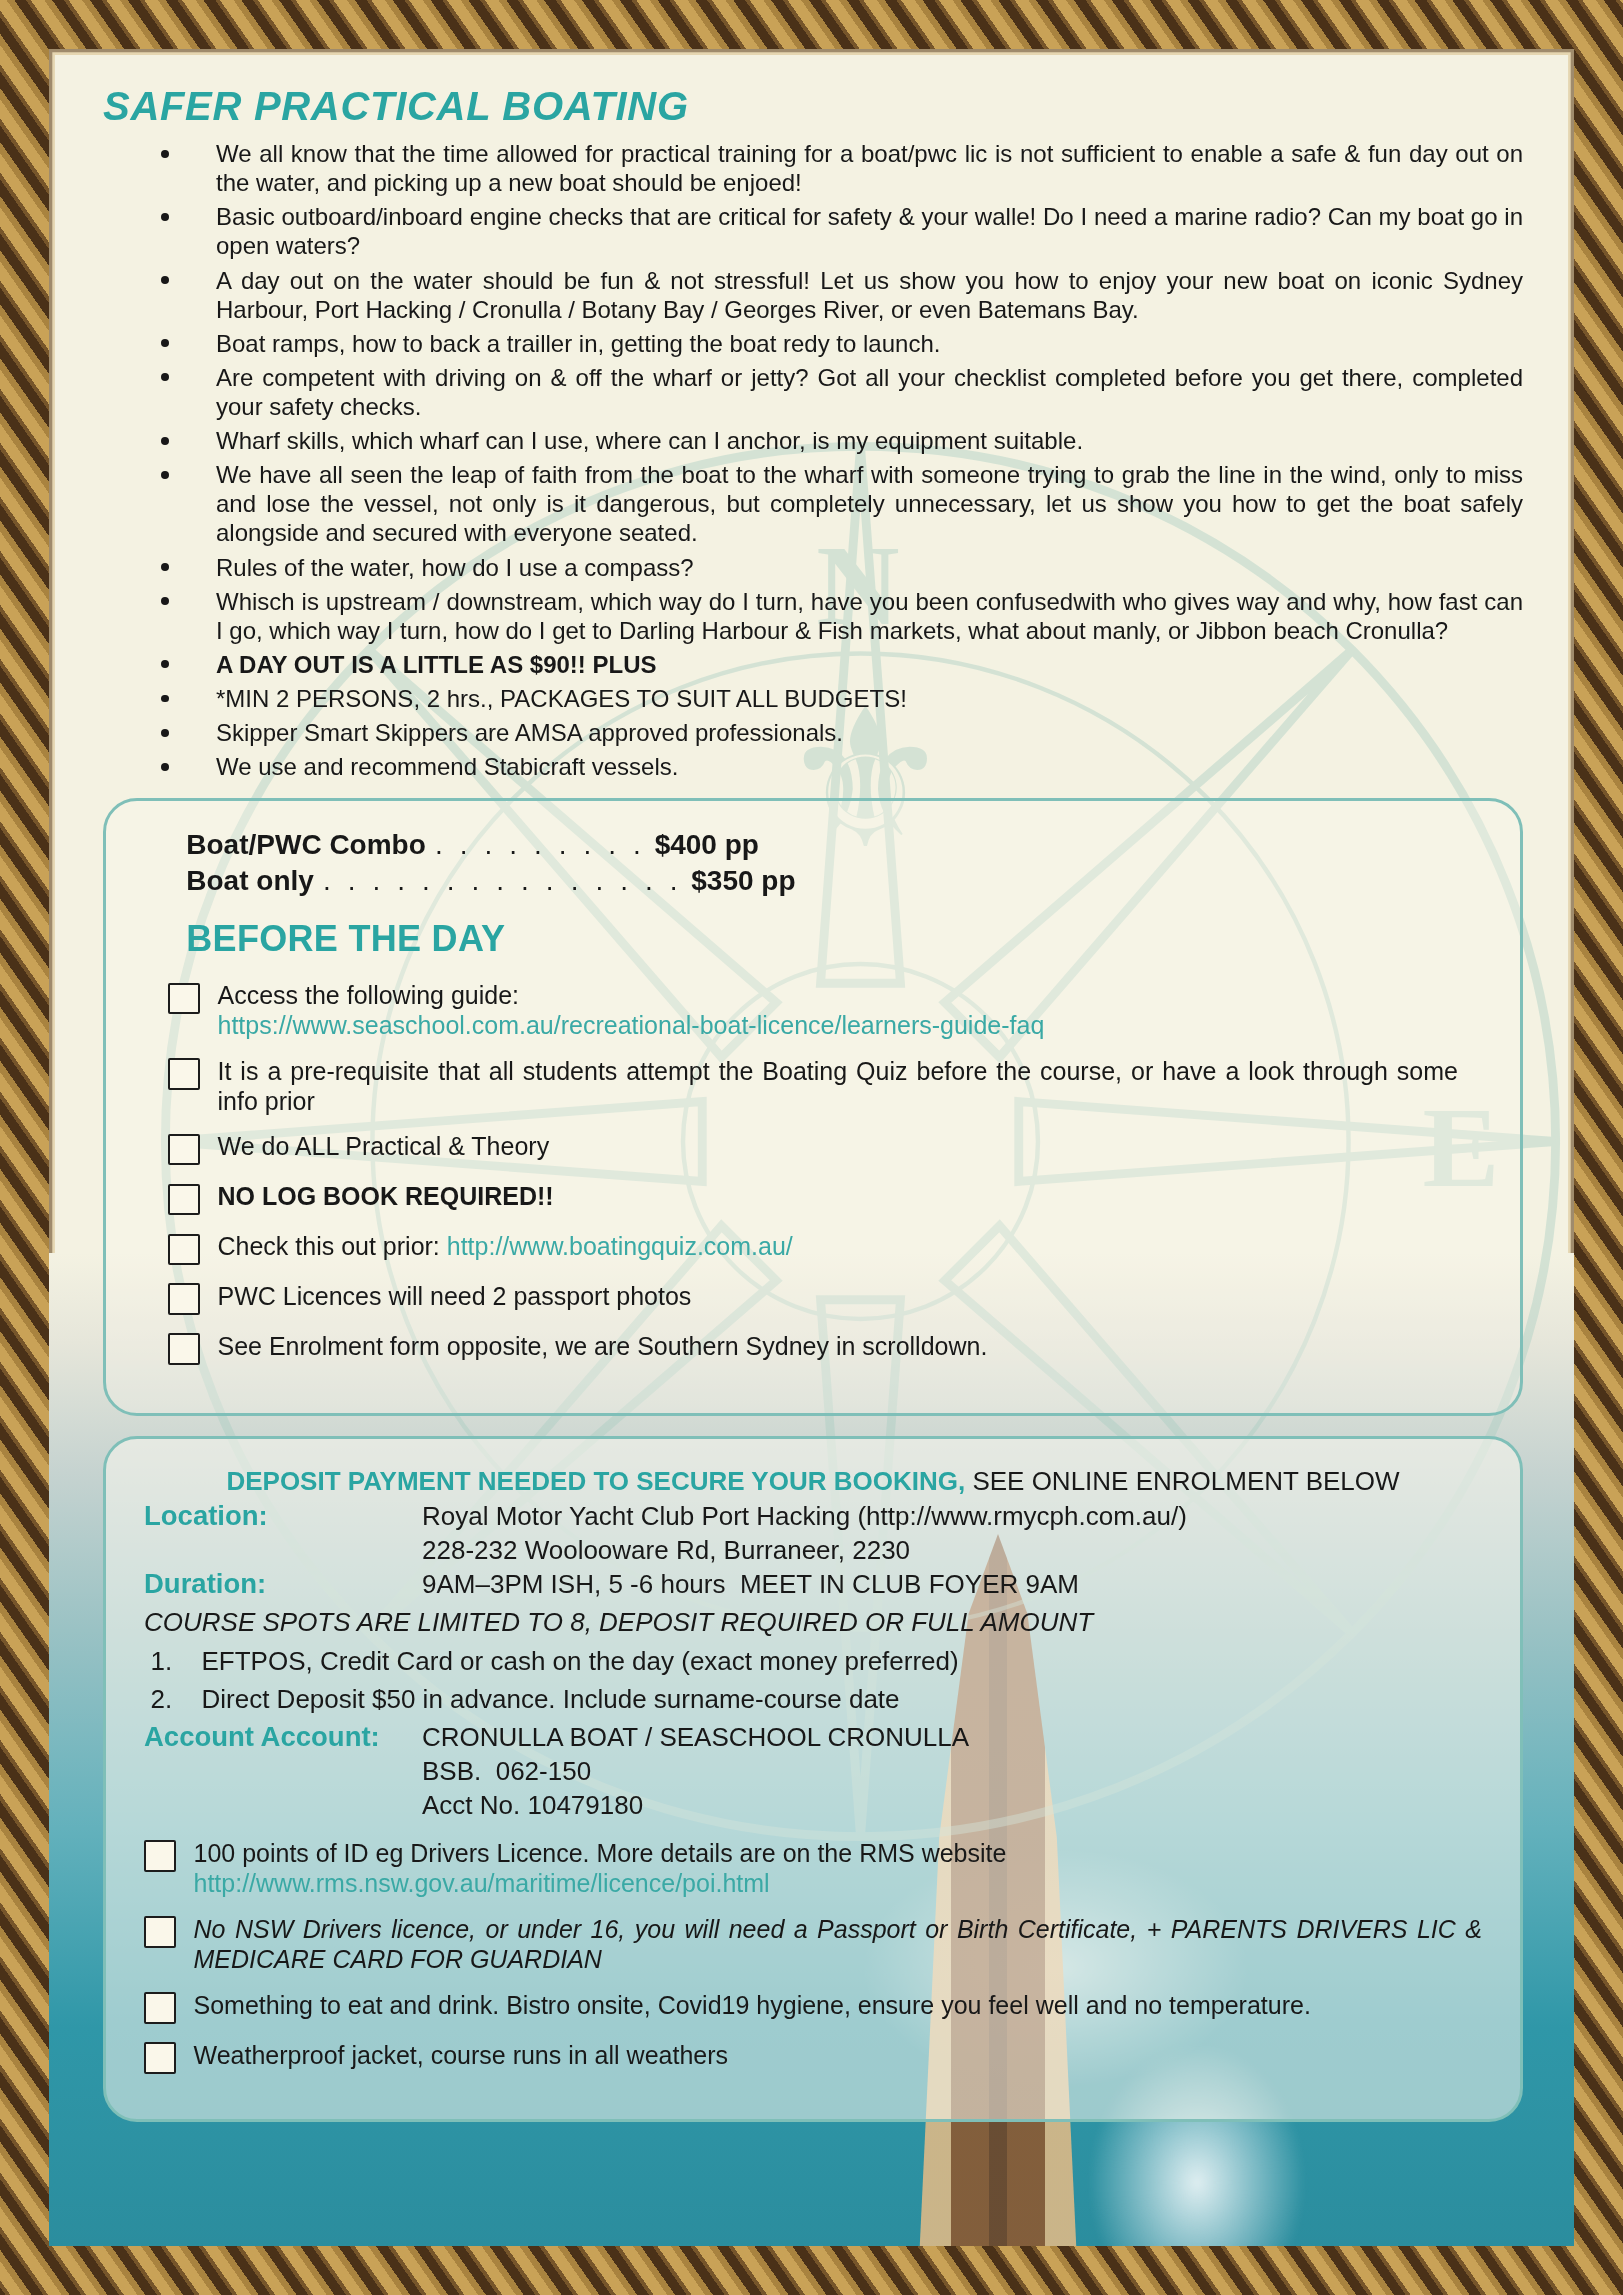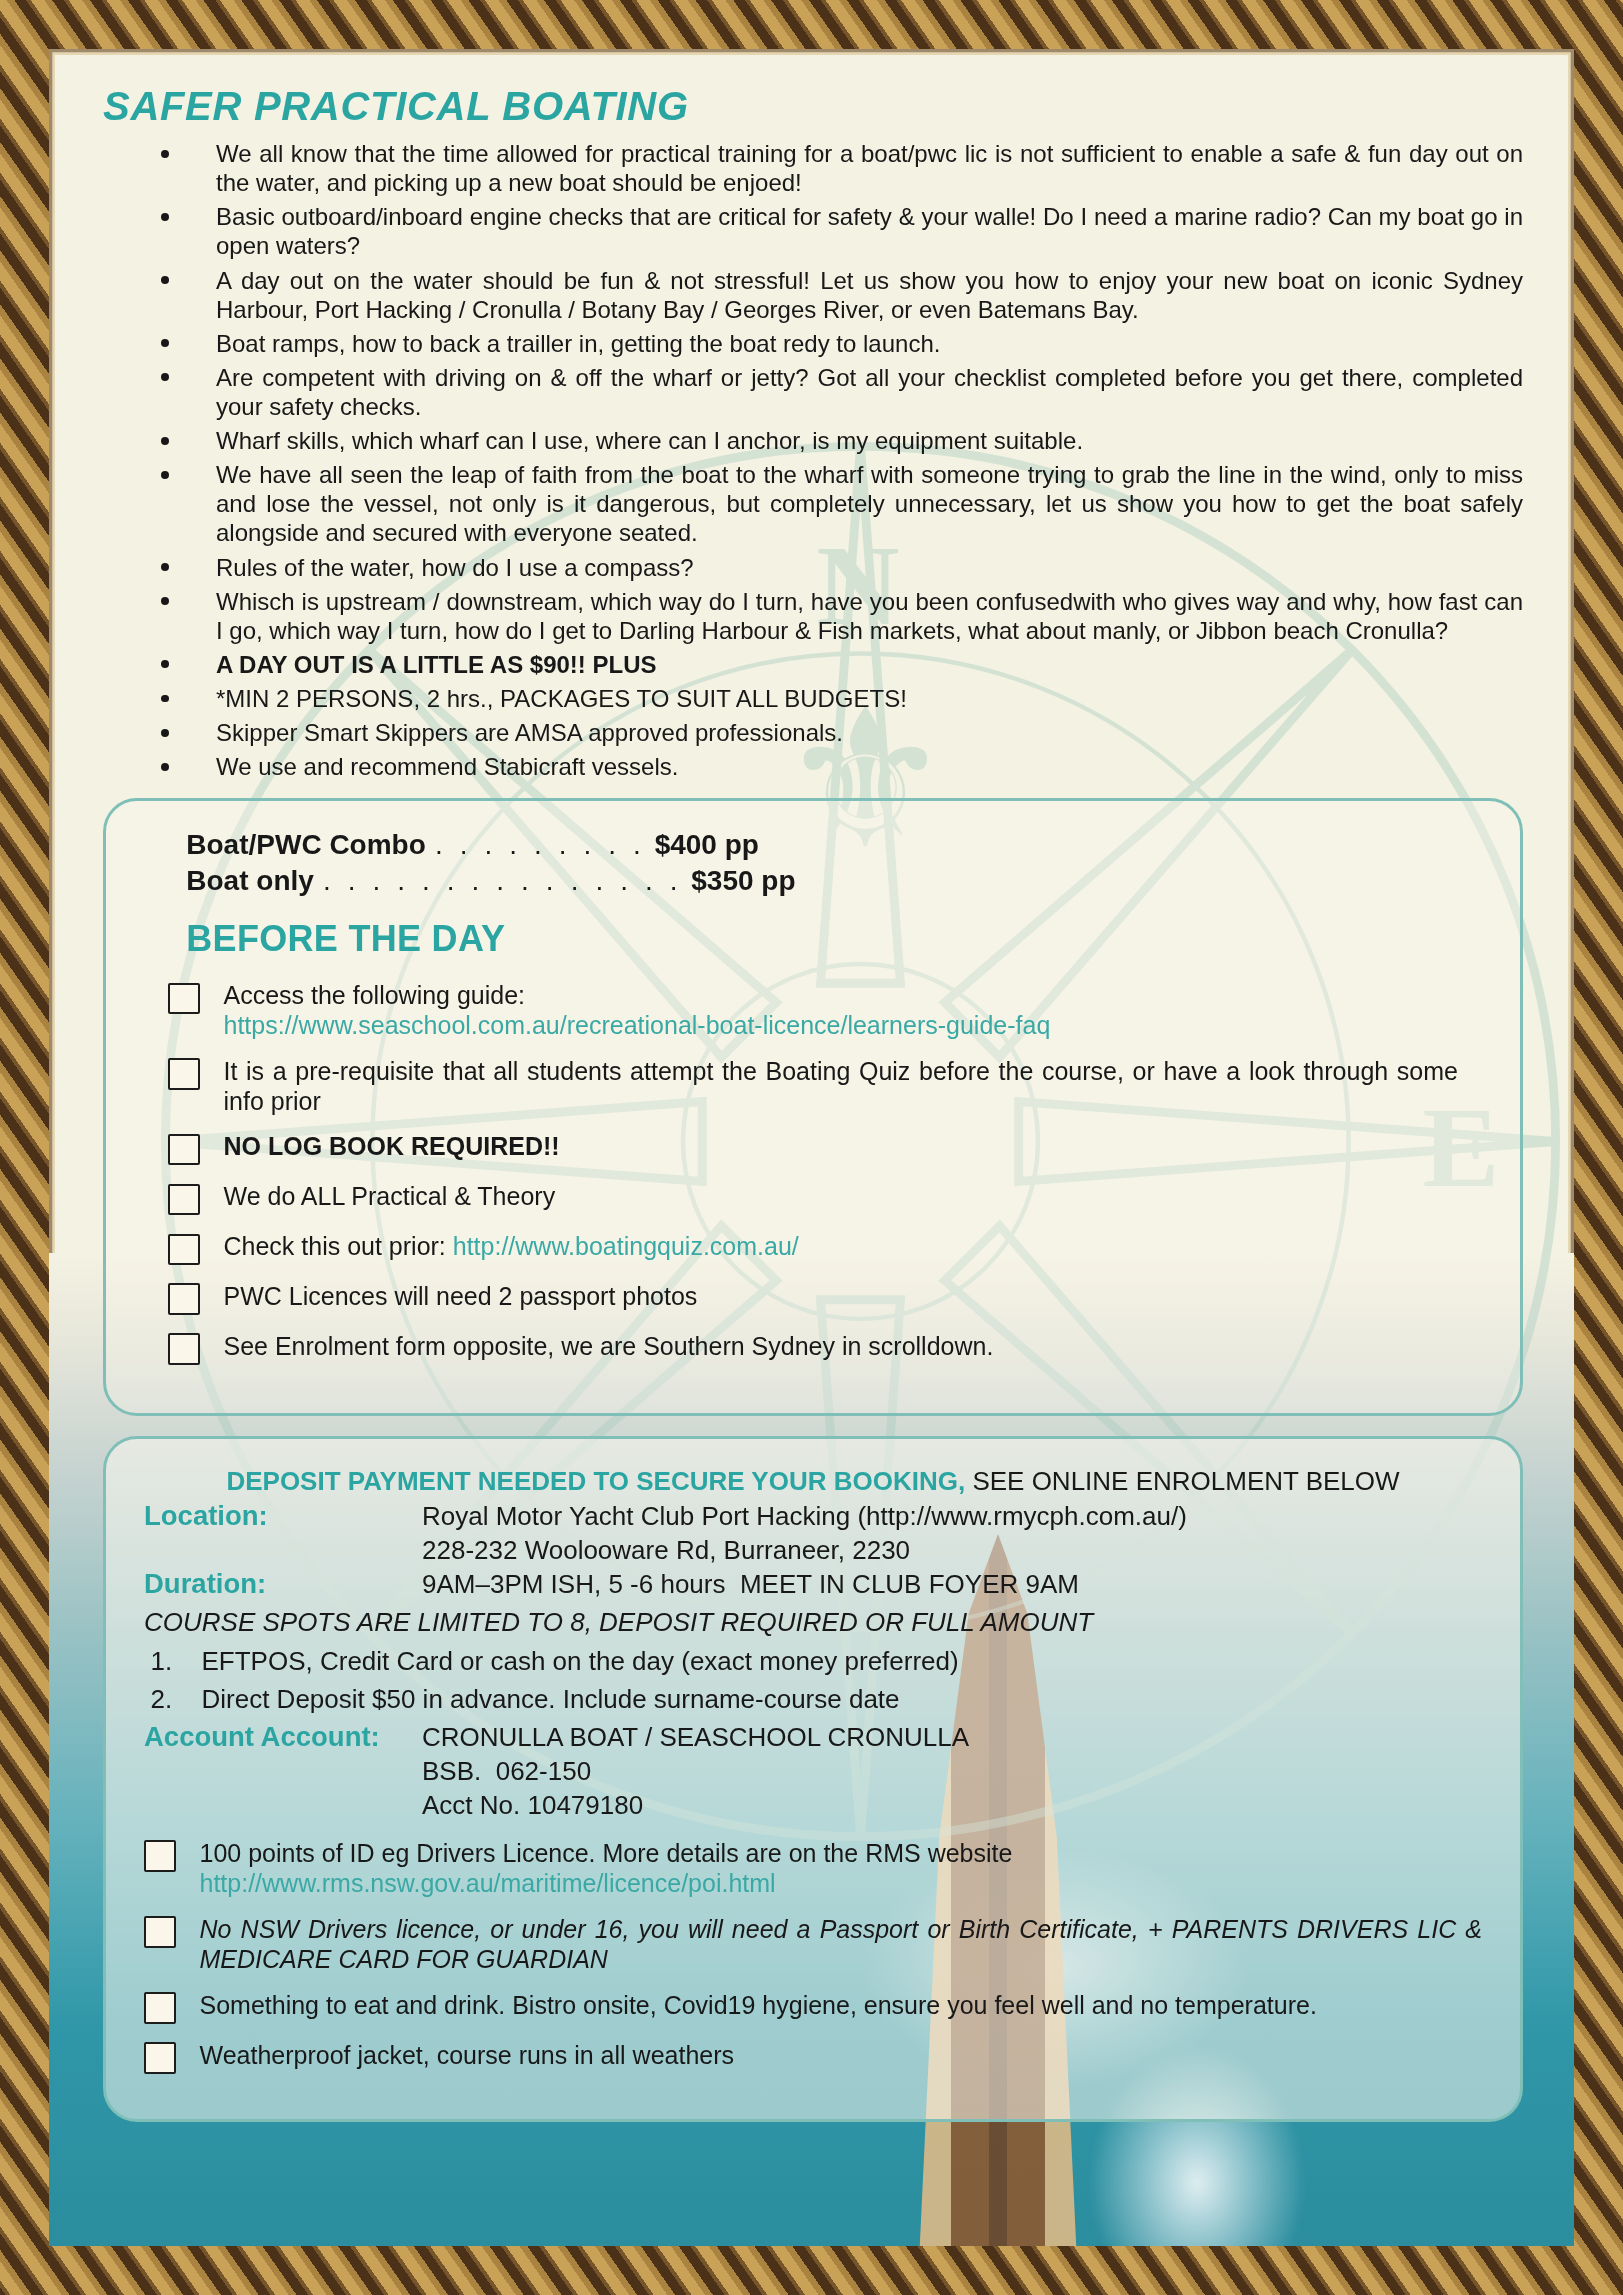--- a/index.html
+++ b/index.html
@@ -55,21 +55,21 @@
   }
   .box1{background:rgba(252,250,240,.30);padding:26px 62px 33px 62px;}
   .box2{background:rgba(250,248,238,.55);padding:26px 38px 29.4px 38px;}
   
   .price-row{font-size:28px;line-height:36px;font-weight:700;padding-left:18.3px;}
   .price-row .dots{font-weight:400;letter-spacing:4.6px;padding:0 9.2px;}
   h2{
     margin:19.6px 0 19.6px 18.3px;font-size:36px;font-weight:800;color:#2aa5a2;letter-spacing:0.3px;
   }
   
-  .check-item{display:flex;gap:24px;margin:0 0 15.7px 0;align-items:flex-start;}
+  .check-item{display:flex;gap:18px;margin:0 0 15.7px 0;align-items:flex-start;}
   .cb{
     flex:none;width:27.5px;height:27.5px;margin-top:2.6px;border:2px solid #1c1c1c;
     background:#faf7ea;border-radius:2px;
   }
   .ct{flex:1;font-size:25px;line-height:30px;}
   .ct p{margin:0;text-align:justify;}
   .ct p.single{text-align:left;}
   .ct .bold{font-weight:700;}
   .ct .italic{font-style:italic;}
   a.link,span.link{color:#3aa9a5;text-decoration:none;word-break:break-all;}
@@ -198,27 +198,27 @@
         </div>
         <div class="check-item">
           <span class="cb"></span>
           <div class="ct">
               <p>It is a pre-requisite that all students attempt the Boating Quiz before the course, or have a look through some info prior</p>
             </div>
         </div>
         <div class="check-item">
           <span class="cb"></span>
           <div class="ct">
+              <p class="single">We do ALL Practical &amp; Theory</p>
+            </div>
+        </div>
+        <div class="check-item">
+          <span class="cb"></span>
+          <div class="ct">
               <p class="single bold">NO LOG BOOK REQUIRED!!</p>
-            </div>
-        </div>
-        <div class="check-item">
-          <span class="cb"></span>
-          <div class="ct">
-              <p class="single">We do ALL Practical &amp; Theory</p>
             </div>
         </div>
         <div class="check-item">
           <span class="cb"></span>
           <div class="ct">
               <p class="single"><span>Check this out prior: </span><a class="link">http://www.boatingquiz.com.au/</a></p>
             </div>
         </div>
         <div class="check-item">
           <span class="cb"></span>

